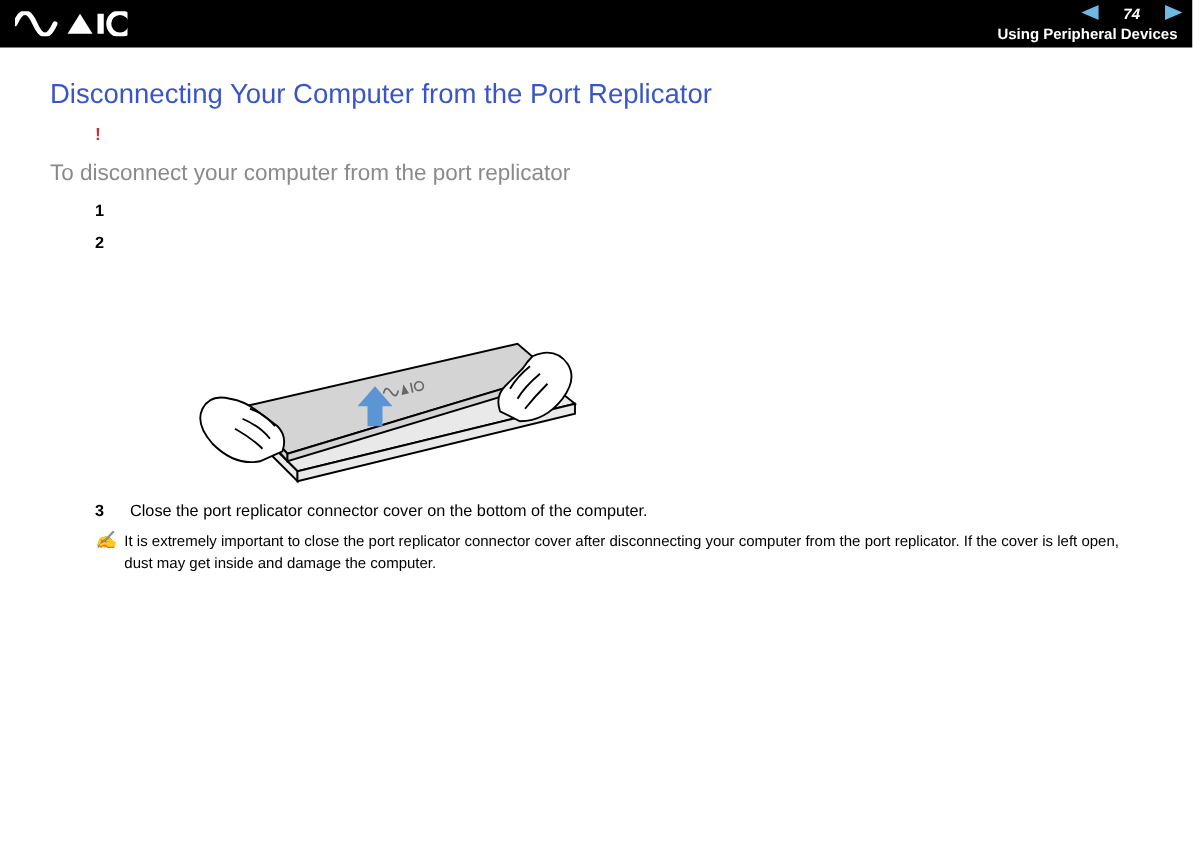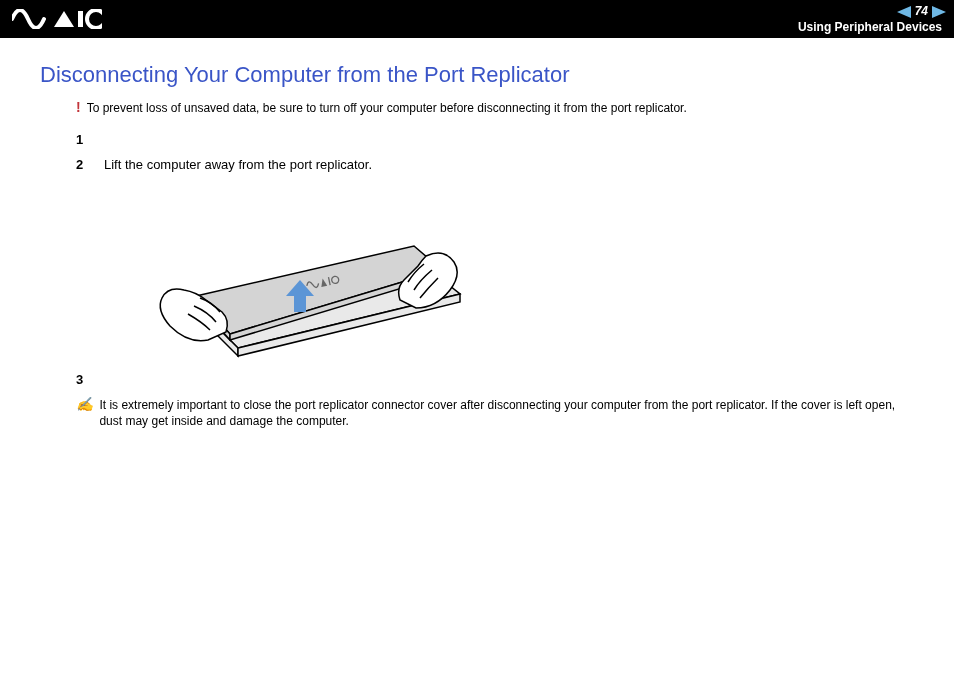--- a/index.html
+++ b/index.html
@@ -18,22 +18,22 @@
     background: #000000;
     color: #ffffff;
     display: flex;
     align-items: center;
     justify-content: space-between;
     padding: 0 8px 0 12px;
   }
   .logo svg { display: block; }
   .page-nav {
     display: flex;
-    align-items: flex-end;
-    gap: 4px;
+    align-items: flex-start;
+    gap: 20px;
   }
   .nav-arrow {
     cursor: pointer;
   }
   .nav-arrow svg { display: block; }
   .page-number {
     font-size: 12px;
     font-style: italic;
     font-weight: bold;
   }
@@ -155,31 +155,30 @@
     <div class="section-title">Using Peripheral Devices</div>
   </div>
 </div>
 
 <div class="page">
 
   <h1 class="heading">Disconnecting Your Computer from the Port Replicator</h1>
 
   <div class="warning-row">
     <span class="warn-icon">!</span>
-    <span>To prevent loss of unsaved data, be sure to turn off your computer before disconnecting it from the port replicator.</span>
-  </div>
-
+  </div>
+
+  <h2 class="subheading">To disconnect your computer from the port replicator</h2>
 
   <ol class="steps">
     <li>
       <span class="num">1</span>
     </li>
     <li>
       <span class="num">2</span>
-      <span>Lift the computer away from the port replicator.</span>
     </li>
   </ol>
 
   <div class="illustration-wrap">
     <svg width="340" height="170" viewBox="0 0 340 170">
 
       <g stroke="#000" stroke-width="1.5" fill="#e9e9e9">
         <polygon points="78,128 310,88 330,104 108,158"></polygon>
         <polygon points="78,128 108,158 108,166 78,136"></polygon>
         <polygon points="330,104 330,112 108,166 108,158"></polygon>
@@ -225,20 +224,21 @@
         <path d="M 294 74 Q 284 82 278 92" fill="none"></path>
         <path d="M 302 80 Q 290 90 284 100" fill="none"></path>
         <path d="M 308 88 Q 298 98 290 108" fill="none"></path>
       </g>
     </svg>
   </div>
 
   <ol class="steps">
     <li>
       <span class="num">3</span>
+      <span>Close the port replicator connector cover on the bottom of the computer.</span>
     </li>
   </ol>
 
   <div class="note-row">
     <span class="note-icon">✍</span>
     <span>It is extremely important to close the port replicator connector cover after disconnecting your computer from the port replicator. If the cover is left open, dust may get inside and damage the computer.</span>
   </div>
 
 
 </div>

